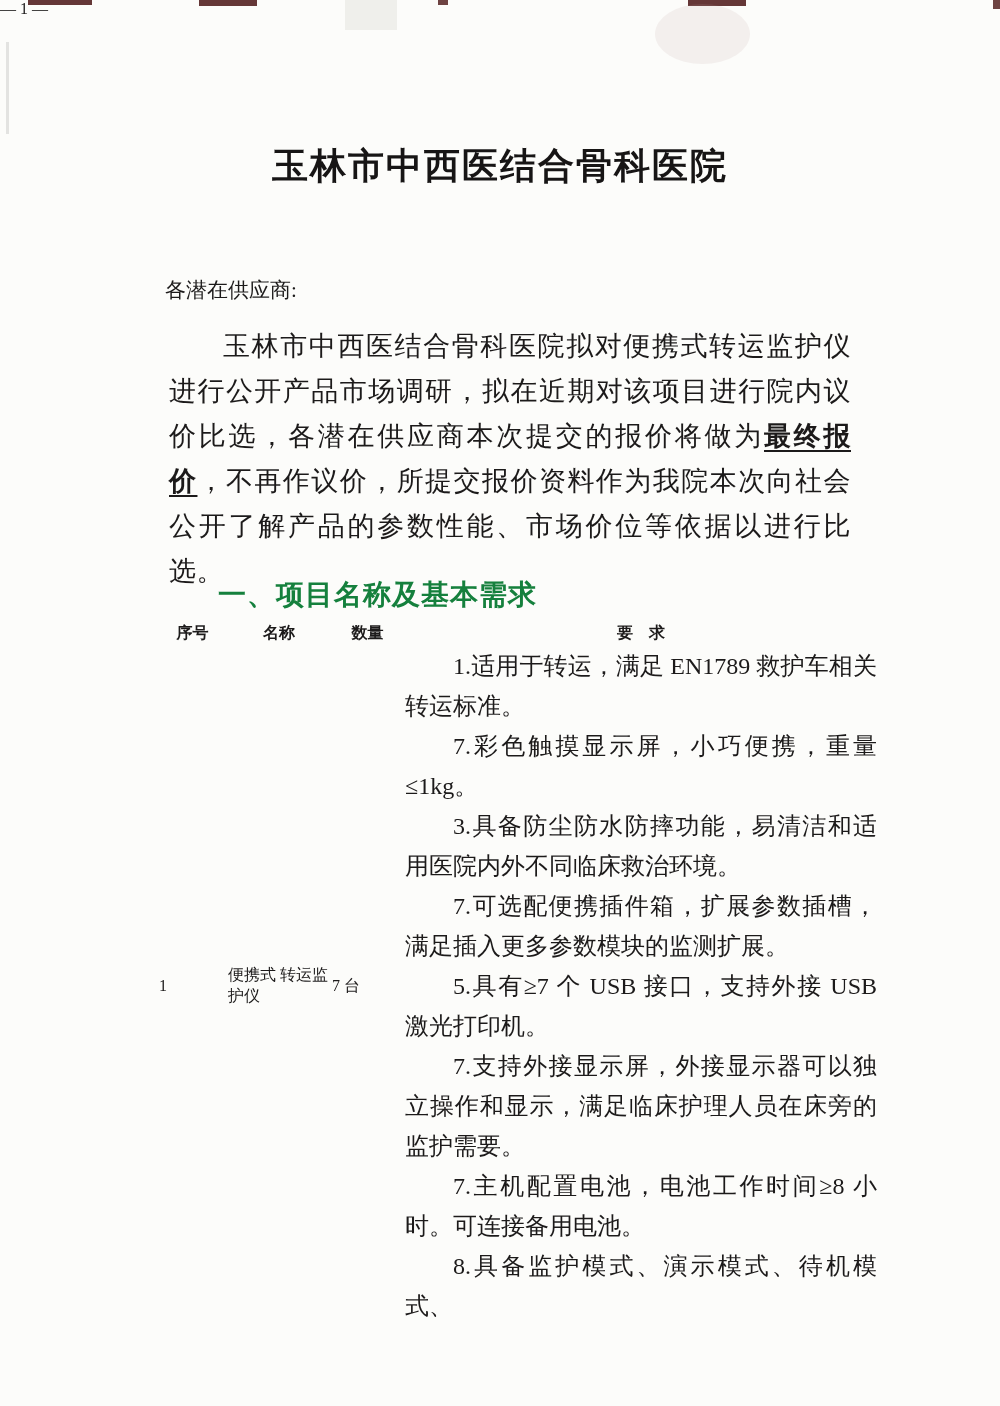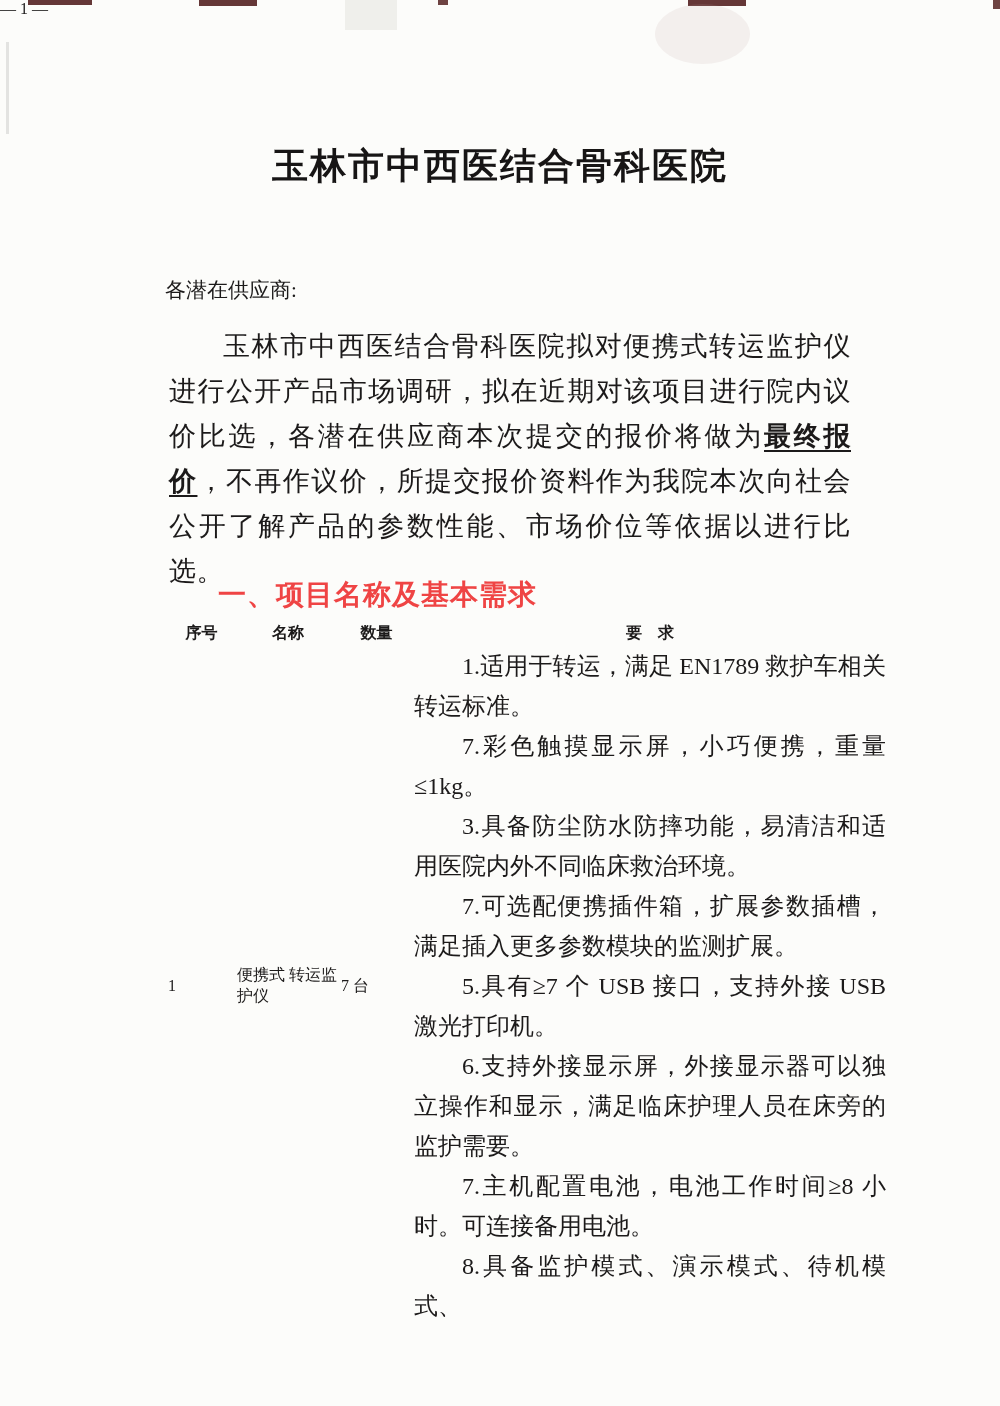--- a/index.html
+++ b/index.html
@@ -50,24 +50,24 @@
     text-decoration: underline;
     text-decoration-thickness: 2px;
     text-underline-offset: 5px;
   }
   .section {
     position: absolute; top: 576px; left: 218px;
     margin: 0;
     font-family: Liberation Mono, monospace;
     font-size: 28px; font-weight: bold;
     letter-spacing: 1px;
-    color: #ef4444;
+    color: #15803d;
   }
   .req-table {
-    position: absolute; top: 622px; left: 167px;
+    position: absolute; top: 622px; left: 158px;
     width: 720px;
     border-collapse: collapse;
     table-layout: fixed;
   }
   .req-table th, .req-table td { border: 2px solid #29272");  }
   .req-table th, .req-table td { border: 2px solid #292727; }
   .req-table th {
     height: 55px;
     font-size: 26px; font-weight: bold;
     letter-spacing: 2px;
@@ -136,21 +136,21 @@
         <td class="center pre">便携式
 转运监
 护仪</td>
         <td class="center">7 台</td>
         <td class="req-cell" id="req-cell">
             <p class="req">1.适用于转运，满足 EN1789 救护车相关转运标准。</p>
             <p class="req">7.彩色触摸显示屏，小巧便携，重量≤1kg。</p>
             <p class="req">3.具备防尘防水防摔功能，易清洁和适用医院内外不同临床救治环境。</p>
             <p class="req">7.可选配便携插件箱，扩展参数插槽，满足插入更多参数模块的监测扩展。</p>
             <p class="req">5.具有≥7 个 USB 接口，支持外接 USB 激光打印机。</p>
-            <p class="req">6.支持外接显示屏，外接显示器可以独立操作和显示，满足临床护理人员在床旁的监护需要。</p>
+            <p class="req">7.支持外接显示屏，外接显示器可以独立操作和显示，满足临床护理人员在床旁的监护需要。</p>
             <p class="req">7.主机配置电池，电池工作时间≥8 小时。可连接备用电池。</p>
             <p class="req">8.具备监护模式、演示模式、待机模式、</p>
           </td>
       </tr>
     </tbody>
   </table>
 
   <div class="page-number">— 1 —</div>
 
 </div>

